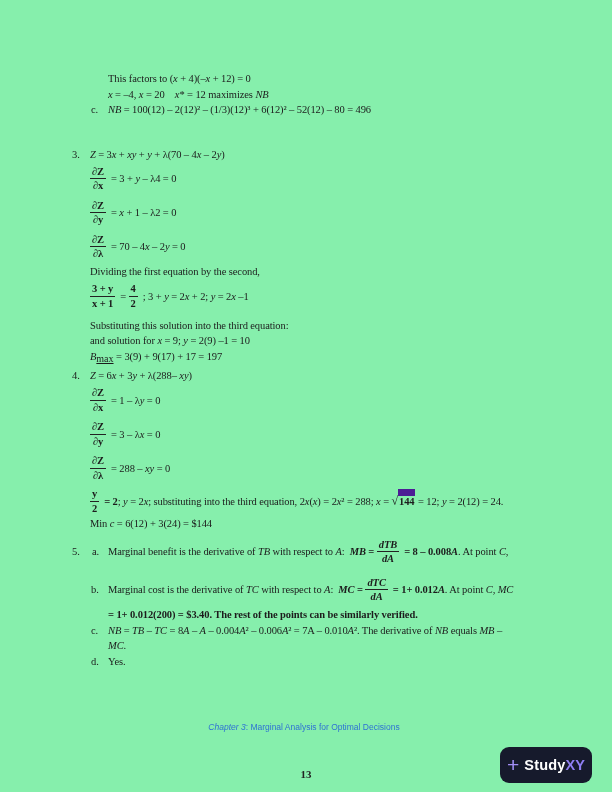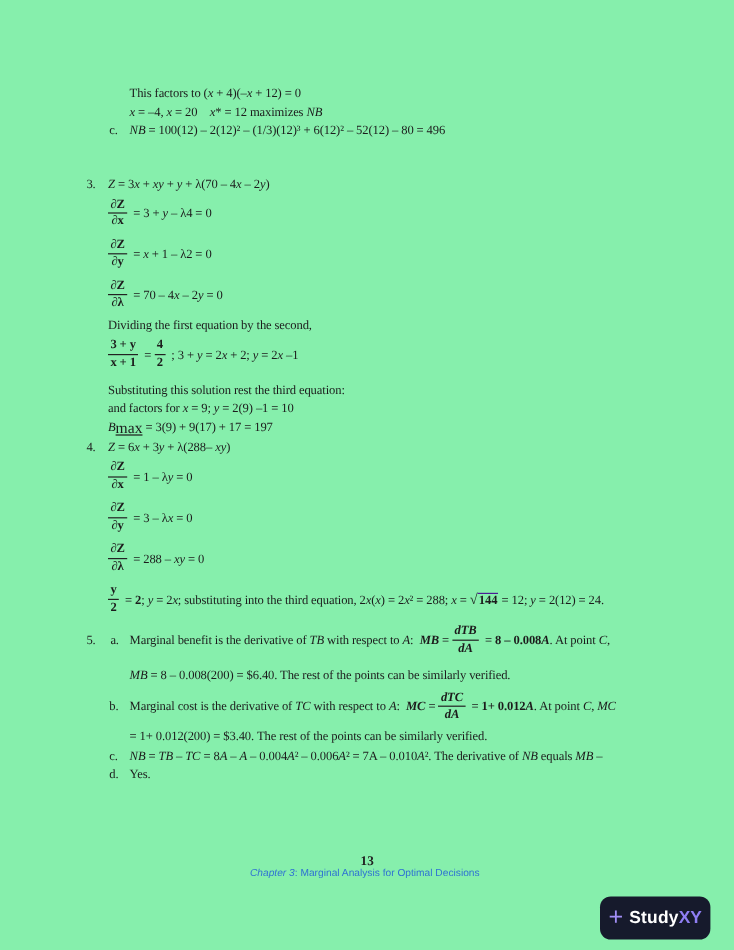--- a/index.html
+++ b/index.html
@@ -15,50 +15,50 @@
   .k-alpha{margin-left:91px;}
   .k-numalpha{margin-left:72px;}
   .k-num>.lab0{width:18px;}
   .k-alpha>.lab0{width:17px;}
   .k-numalpha>.lab0{width:20px;}
   .k-numalpha>.lab1{width:16px;}
   .lab{display:inline-block;}
   .line .i{font-style:italic;}
   .line .b{font-weight:bold;}
   .line .bi{font-weight:bold;font-style:italic;}
-  .line .sub{font-size:13px;vertical-align:-2px;letter-spacing:0;text-decoration:underline;}
+  .line .sub{font-size:10px;vertical-align:-2px;letter-spacing:0;text-decoration:underline;}
   .fr{height:34px;line-height:34px;}
   .fr2{height:38px;line-height:38px;}
   .fry{height:30px;line-height:30px;}
   .frac{
     display:inline-block;vertical-align:middle;text-align:center;
     line-height:1.1;margin:0 5px 2px 0;font-size:10.5px;
   }
   .frac.b{font-weight:bold;}
   .frac.bi{font-weight:bold;font-style:italic;}
   .frac .fnum{display:block;border-bottom:1px solid #222;padding:0 2px 1px;}
   .frac .fden{display:block;padding-top:1px;}
   .sqrt{white-space:nowrap;font-weight:bold;}
   .sqrt .rsign{font-size:12px;}
-  .sqrt .rbody{border-top:1px solid #4c1d95;padding:0 1px;}
+  .sqrt .rbody{border-top:7px solid #4c1d95;padding:0 1px;}
   
   [data-name="line-3"]{margin-top:29px;}
   [data-name="line-3-subst"]{margin-top:4px;}
   [data-name="line-4"]{margin-top:2px;}
   [data-name="line-5a"]{margin-top:2px;}
   [data-name="line-5a-cont"]{margin-top:2px;}
-  [data-name="line-5b-cont"]{margin-top:-2px;}
+  [data-name="line-5b-cont"]{margin-top:-2px;font-weight:bold;}
   
   .chapter{
     position:absolute;left:0;right:4px;top:722px;text-align:center;
     font-family:"Liberation Sans",sans-serif;font-size:8.5px;color:#2f72d3;
   }
   .chapter .chap-i{font-style:italic;}
   .pagenum{
-    position:absolute;left:0;right:0;top:712px;text-align:center;
+    position:absolute;left:0;right:0;top:768px;text-align:center;
     font-family:"Liberation Serif",serif;font-size:11px;font-weight:bold;color:#222;
   }
   .logo{
     position:absolute;left:500px;top:747px;width:92px;height:36px;background:#161a2c;
     border-radius:9px;display:flex;align-items:center;justify-content:center;
     font-family:"Liberation Sans",sans-serif;
   }
   .logo .plus{color:#a18ef5;font-size:21px;font-weight:400;line-height:1;margin:-2px 5px 0 0;}
   .logo .w1{color:#ffffff;font-weight:700;font-size:14.5px;letter-spacing:0.2px;}
   .logo .w2{color:#8f7ef3;font-weight:700;font-size:14.5px;}
@@ -70,33 +70,34 @@
   <div class="doc" data-name="document-body">
       <div class="line k-p2" data-name="line-factors"><span data-name="text-run">This factors to (</span><span class="i" data-name="text-run">x</span><span data-name="text-run"> + 4)(–</span><span class="i" data-name="text-run">x</span><span data-name="text-run"> + 12) = 0</span></div>
       <div class="line k-p2" data-name="line-roots"><span class="i" data-name="text-run">x</span><span data-name="text-run"> = –4, </span><span class="i" data-name="text-run">x</span><span data-name="text-run"> = 20  </span><span class="i" data-name="text-run">x</span><span data-name="text-run">* = 12 maximizes </span><span class="i" data-name="text-run">NB</span></div>
       <div class="line k-alpha" data-name="line-2c"><span class="lab lab0" data-name="item-label">c.</span><span class="i" data-name="text-run">NB</span><span data-name="text-run"> = 100(12) – 2(12)² – (1/3)(12)³ + 6(12)² – 52(12) – 80 = 496</span></div>
       <div class="line k-num" data-name="line-3"><span class="lab lab0" data-name="item-label">3.</span><span class="i" data-name="text-run">Z</span><span data-name="text-run"> = 3</span><span class="i" data-name="text-run">x</span><span data-name="text-run"> + </span><span class="i" data-name="text-run">xy</span><span data-name="text-run"> + </span><span class="i" data-name="text-run">y</span><span data-name="text-run"> + λ(70 – 4</span><span class="i" data-name="text-run">x</span><span data-name="text-run"> – 2</span><span class="i" data-name="text-run">y</span><span data-name="text-run">)</span></div>
       <div class="line k-p1 fr" data-name="line-3-dzdx"><span class="frac b" data-name="fraction"><span class="fnum">∂Z</span><span class="fden">∂x</span></span><span data-name="text-run">= 3 + </span><span class="i" data-name="text-run">y</span><span data-name="text-run"> – λ4 = 0</span></div>
       <div class="line k-p1 fr" data-name="line-3-dzdy"><span class="frac b" data-name="fraction"><span class="fnum">∂Z</span><span class="fden">∂y</span></span><span data-name="text-run">= </span><span class="i" data-name="text-run">x</span><span data-name="text-run"> + 1 – λ2 = 0</span></div>
       <div class="line k-p1 fr" data-name="line-3-dzdl"><span class="frac b" data-name="fraction"><span class="fnum">∂Z</span><span class="fden">∂λ</span></span><span data-name="text-run">= 70 – 4</span><span class="i" data-name="text-run">x</span><span data-name="text-run"> – 2</span><span class="i" data-name="text-run">y</span><span data-name="text-run"> = 0</span></div>
       <div class="line k-p1" data-name="line-3-divide"><span data-name="text-run">Dividing the first equation by the second,</span></div>
       <div class="line k-p1 fr" data-name="line-3-ratio"><span class="frac b" data-name="fraction"><span class="fnum">3 + y</span><span class="fden">x + 1</span></span><span data-name="text-run">= </span><span class="frac b" data-name="fraction"><span class="fnum">4</span><span class="fden">2</span></span><span data-name="text-run">; 3 + </span><span class="i" data-name="text-run">y</span><span data-name="text-run"> = 2</span><span class="i" data-name="text-run">x</span><span data-name="text-run"> + 2; </span><span class="i" data-name="text-run">y</span><span data-name="text-run"> = 2</span><span class="i" data-name="text-run">x</span><span data-name="text-run"> –1</span></div>
-      <div class="line k-p1" data-name="line-3-subst"><span data-name="text-run">Substituting this solution rest the third equation:</span></div>
-      <div class="line k-p1" data-name="line-3-solve"><span data-name="text-run">and factors for </span><span class="i" data-name="text-run">x</span><span data-name="text-run"> = 9; </span><span class="i" data-name="text-run">y</span><span data-name="text-run"> = 2(9) –1 = 10</span></div>
+      <div class="line k-p1" data-name="line-3-subst"><span data-name="text-run">Substituting this solution into the third equation:</span></div>
+      <div class="line k-p1" data-name="line-3-solve"><span data-name="text-run">and solution for </span><span class="i" data-name="text-run">x</span><span data-name="text-run"> = 9; </span><span class="i" data-name="text-run">y</span><span data-name="text-run"> = 2(9) –1 = 10</span></div>
       <div class="line k-p1" data-name="line-3-bmax"><span class="i" data-name="text-run">B</span><span class="sub" data-name="text-run">max</span><span data-name="text-run"> = 3(9) + 9(17) + 17 = 197</span></div>
       <div class="line k-num" data-name="line-4"><span class="lab lab0" data-name="item-label">4.</span><span class="i" data-name="text-run">Z</span><span data-name="text-run"> = 6</span><span class="i" data-name="text-run">x</span><span data-name="text-run"> + 3</span><span class="i" data-name="text-run">y</span><span data-name="text-run"> + λ(288– </span><span class="i" data-name="text-run">xy</span><span data-name="text-run">)</span></div>
       <div class="line k-p1 fr" data-name="line-4-dzdx"><span class="frac b" data-name="fraction"><span class="fnum">∂Z</span><span class="fden">∂x</span></span><span data-name="text-run">= 1 – λ</span><span class="i" data-name="text-run">y</span><span data-name="text-run"> = 0</span></div>
       <div class="line k-p1 fr" data-name="line-4-dzdy"><span class="frac b" data-name="fraction"><span class="fnum">∂Z</span><span class="fden">∂y</span></span><span data-name="text-run">= 3 – λ</span><span class="i" data-name="text-run">x</span><span data-name="text-run"> = 0</span></div>
       <div class="line k-p1 fr" data-name="line-4-dzdl"><span class="frac b" data-name="fraction"><span class="fnum">∂Z</span><span class="fden">∂λ</span></span><span data-name="text-run">= 288 – </span><span class="i" data-name="text-run">xy</span><span data-name="text-run"> = 0</span></div>
       <div class="line k-p1 fry" data-name="line-4-solve"><span class="frac b" data-name="fraction"><span class="fnum">y</span><span class="fden">2</span></span><span class="b" data-name="text-run">= 2</span><span data-name="text-run">; </span><span class="i" data-name="text-run">y</span><span data-name="text-run"> = 2</span><span class="i" data-name="text-run">x</span><span data-name="text-run">; substituting into the third equation, 2</span><span class="i" data-name="text-run">x</span><span data-name="text-run">(</span><span class="i" data-name="text-run">x</span><span data-name="text-run">) = 2</span><span class="i" data-name="text-run">x</span><span data-name="text-run">² = 288; </span><span class="i" data-name="text-run">x</span><span data-name="text-run"> = </span><span class="sqrt" data-name="sqrt-expression"><span class="rsign">√</span><span class="rbody">144</span></span><span data-name="text-run"> = 12; </span><span class="i" data-name="text-run">y</span><span data-name="text-run"> = 2(12) = 24.</span></div>
+      <div class="line k-p1" data-name="line-4-min"><span data-name="text-run">Min </span><span class="i" data-name="text-run">c</span><span data-name="text-run"> = 6(12) + 3(24) = $144</span></div>
       <div class="line k-numalpha fr2" data-name="line-5a"><span class="lab lab0" data-name="item-label">5.</span><span class="lab lab1" data-name="item-label">a.</span><span data-name="text-run">Marginal benefit is the derivative of </span><span class="i" data-name="text-run">TB</span><span data-name="text-run"> with respect to </span><span class="i" data-name="text-run">A</span><span data-name="text-run">: </span><span class="bi" data-name="text-run">MB</span><span class="b" data-name="text-run"> = </span><span class="frac bi" data-name="fraction"><span class="fnum">dTB</span><span class="fden">dA</span></span><span class="b" data-name="text-run">= </span><span class="b" data-name="text-run">8 – 0.008</span><span class="bi" data-name="text-run">A</span><span data-name="text-run">. At point </span><span class="i" data-name="text-run">C</span><span data-name="text-run">,</span></div>
-      <div class="line k-p2" data-name="line-5a-cont"><span class="i" data-name="text-run">MB</span><span data-name="text-run"> = 8 – 0.008(200) = $6.40. The rest of the points can be similarly verified.</span></div>
       <div class="line k-alpha fr2" data-name="line-5b"><span class="lab lab0" data-name="item-label">b.</span><span data-name="text-run">Marginal cost is the derivative of </span><span class="i" data-name="text-run">TC</span><span data-name="text-run"> with respect to </span><span class="i" data-name="text-run">A</span><span data-name="text-run">: </span><span class="bi" data-name="text-run">MC</span><span class="b" data-name="text-run"> = </span><span class="frac bi" data-name="fraction"><span class="fnum">dTC</span><span class="fden">dA</span></span><span class="b" data-name="text-run">= </span><span class="b" data-name="text-run">1+ 0.012</span><span class="bi" data-name="text-run">A</span><span data-name="text-run">. At point </span><span class="i" data-name="text-run">C</span><span data-name="text-run">, </span><span class="i" data-name="text-run">MC</span></div>
       <div class="line k-p2" data-name="line-5b-cont"><span data-name="text-run">= 1+ 0.012(200) = $3.40. The rest of the points can be similarly verified.</span></div>
       <div class="line k-alpha" data-name="line-5c"><span class="lab lab0" data-name="item-label">c.</span><span class="i" data-name="text-run">NB</span><span data-name="text-run"> = </span><span class="i" data-name="text-run">TB</span><span data-name="text-run"> – </span><span class="i" data-name="text-run">TC</span><span data-name="text-run"> = 8</span><span class="i" data-name="text-run">A</span><span data-name="text-run"> – </span><span class="i" data-name="text-run">A</span><span data-name="text-run"> – 0.004</span><span class="i" data-name="text-run">A</span><span data-name="text-run">² – 0.006</span><span class="i" data-name="text-run">A</span><span data-name="text-run">² = 7A – 0.010</span><span class="i" data-name="text-run">A</span><span data-name="text-run">². The derivative of </span><span class="i" data-name="text-run">NB</span><span data-name="text-run"> equals </span><span class="i" data-name="text-run">MB</span><span data-name="text-run"> –</span></div>
+      <div class="line k-p2" data-name="line-5c-cont"><span class="i" data-name="text-run">MC</span><span data-name="text-run">.</span></div>
       <div class="line k-alpha" data-name="line-5d"><span class="lab lab0" data-name="item-label">d.</span><span data-name="text-run">Yes.</span></div>
     </div>
 
   <div class="chapter" data-name="footer-chapter"><span class="chap-i" data-name="footer-chapter-italic">Chapter 3</span><span data-name="footer-chapter-rest">: Marginal Analysis for Optimal Decisions</span></div>
 
   <div class="pagenum" data-name="page-number">13</div>
 
   <div class="logo" data-name="studyxy-logo">
     <span class="plus" data-name="plus-icon">+</span>
       <span class="w1" data-name="logo-word-study">Study</span>

